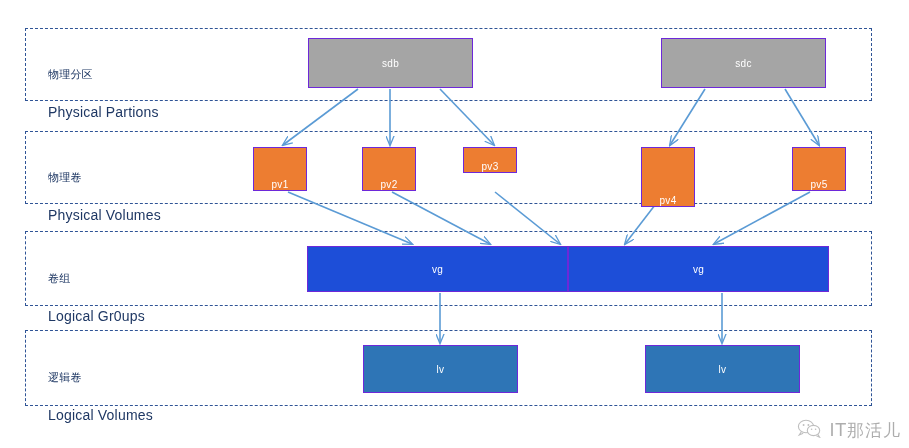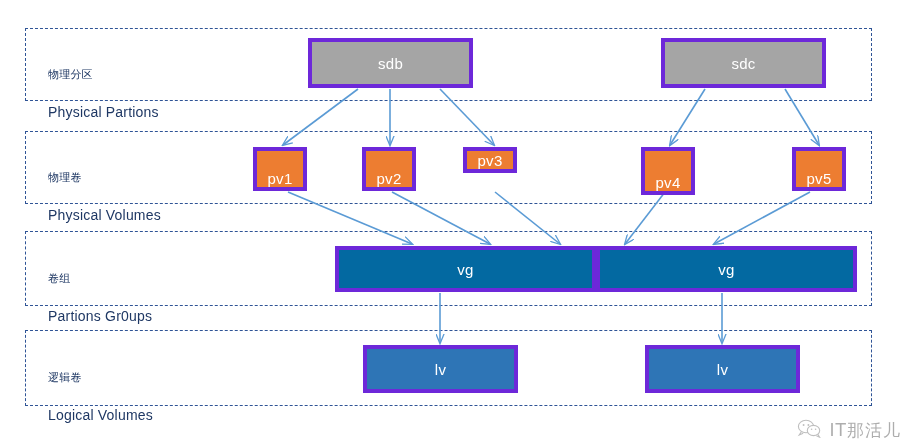--- a/index.html
+++ b/index.html
@@ -38,32 +38,32 @@
     font-size: 11px;
   }
   .band-label .en {
     display: block;
     font-family: "Liberation Sans", "DejaVu Sans", sans-serif;
     font-size: 14px;
   }
   .node {
     position: absolute;
     box-sizing: border-box;
-    border: 4px solid #6d28d9;
+    border: 1px solid #6d28d9;
     display: flex;
     align-items: center;
     justify-content: center;
     color: #ffffff;
-    font-size: 15px;
+    font-size: 10px;
     letter-spacing: 0.3px;
     z-index: 5;
   }
   .node.disk   { background: #A5A5A5; }
   .node.pv     { background: #ED7D31; align-items: flex-end; }
-  .node.vg     { background: #0369a1; margin-left: 28px; }
+  .node.vg     { background: #1d4ed8; }
   .node.lv     { background: #2E75B6; }
   svg.edges {
     position: absolute;
     left: 0; top: 0;
     width: 909px;
     height: 448px;
     z-index: 2;
     pointer-events: none;
   }
   .watermark {
@@ -96,21 +96,21 @@
   <div class="band-label" style="left:48px; top:46px;">
     <span class="cn">物理分区</span>
     <span class="en">Physical Partions</span>
   </div>
   <div class="band-label" style="left:48px; top:149px;">
     <span class="cn">物理卷</span>
     <span class="en">Physical Volumes</span>
   </div>
   <div class="band-label" style="left:48px; top:250px;">
     <span class="cn">卷组</span>
-    <span class="en">Partions Gr0ups</span>
+    <span class="en">Logical Gr0ups</span>
   </div>
   <div class="band-label" style="left:48px; top:349px;">
     <span class="cn">逻辑卷</span>
     <span class="en">Logical Volumes</span>
   </div>
 
   <svg class="edges" viewBox="0 0 909 448">
     <defs>
       <marker id="arrowhead" markerWidth="11" markerHeight="9" refX="9.2" refY="4.5" orient="auto" markerUnits="userSpaceOnUse">
         <path d="M0,0.4 L10,4.5 L0,8.6" fill="none" stroke="#5B9BD5" stroke-width="1.3"></path>
@@ -141,21 +141,21 @@
 
   <div class="node pv" style="left:253px; top:147px; width:54px; height:44px;">
     <span>pv1</span>
   </div>
   <div class="node pv" style="left:362px; top:147px; width:54px; height:44px;">
     <span>pv2</span>
   </div>
   <div class="node pv" style="left:463px; top:147px; width:54px; height:26px;">
     <span>pv3</span>
   </div>
-  <div class="node pv" style="left:641px; top:147px; width:54px; height:48px;">
+  <div class="node pv" style="left:641px; top:147px; width:54px; height:60px;">
     <span>pv4</span>
   </div>
   <div class="node pv" style="left:792px; top:147px; width:54px; height:44px;">
     <span>pv5</span>
   </div>
 
   <div class="node vg" style="left:307px; top:246px; width:261px; height:46px;">
     <span>vg</span>
   </div>
   <div class="node vg" style="left:568px; top:246px; width:261px; height:46px;">

